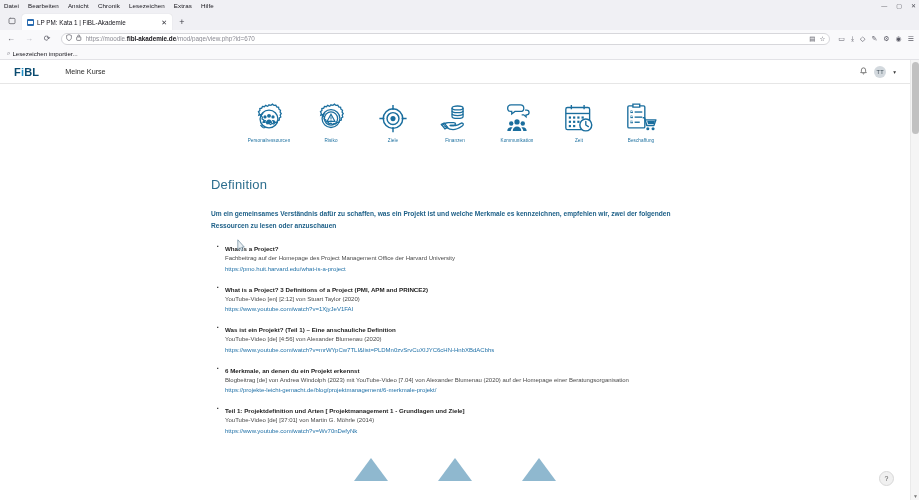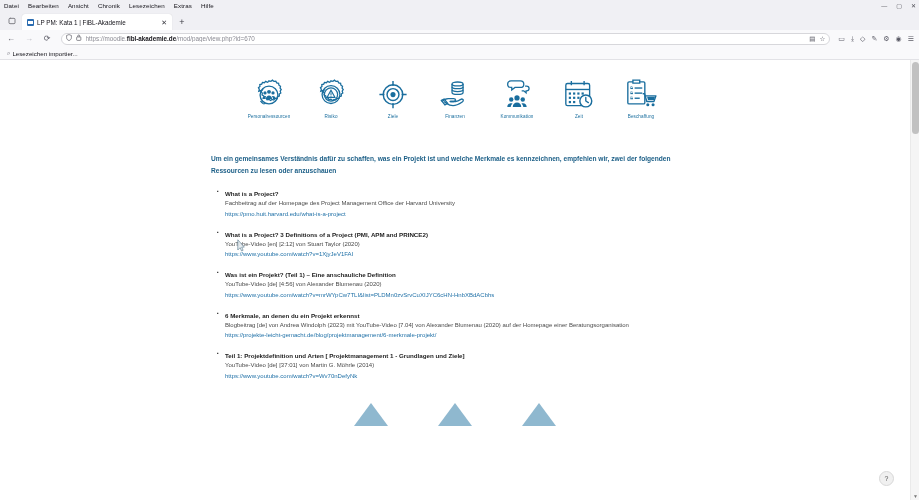--- a/index.html
+++ b/index.html
@@ -195,20 +195,34 @@
   <div class="bookmarkbar">
     <span class="bmi">
       <span class="bmicon">⌕</span>
       <span>Lesezeichen importier...</span>
     </span>
   </div>
 
   <div class="viewport">
     <div class="pagearea">
 
+      <div class="siteheader">
+        <span class="brand">F<span class="i">i</span>BL</span>
+        <span class="navlink">Meine Kurse</span>
+        <span class="hdr-right">
+          <span class="bell">
+            <svg width="7" height="8" viewBox="0 0 10 11">
+                <path d="M5 1a3 3 0 0 0-3 3v2.2L1 7.8h8L8 6.2V4a3 3 0 0 0-3-3z" fill="none" stroke="#3a3a3a" stroke-width=".9"></path>
+                <path d="M4 8.8a1 1 0 0 0 2 0" fill="none" stroke="#3a3a3a" stroke-width=".9"></path>
+              </svg>
+          </span>
+          <span class="avatar">TT</span>
+          <span class="caret">▾</span>
+        </span>
+      </div>
 
       <div class="content">
 
         <div class="iconrow">
 
           <div class="iconcell">
             <span>
               <svg width="34" height="34" viewBox="0 0 40 40">
                 <g fill="none" stroke="#1a6e9e" stroke-width="1.6">
                   <path d="M20 3.5l2.2.35 1.9-1.3 1.7 1.5 2.2-.3 1.1 1.95 2.2.55.35 2.2 1.9 1.2-.5 2.2 1.35 1.8-1.25 1.85.75 2.1-1.8 1.35.05 2.25-2.15.7-.7 2.15-2.25.05-1.35 1.8-2.1-.75-1.85 1.25-1.8-1.35-2.2.5-1.2-1.9-2.2-.35-.55-2.2-1.95-1.1.3-2.2-1.5-1.7 1.3-1.9L8 15.5l.6-2.15-1-2 1.75-1.4-.15-2.25 2.2-.5.95-2.05 2.2.4 1.6-1.6 2 1 2-1.05z" stroke-width="1.5"></path>
@@ -345,20 +359,21 @@
                 <circle cx="34.2" cy="31.5" r="1.8" fill="#1a6e9e"></circle>
                 <path d="M27.2 22.2h9.3l-1.2 3.6h-7.1z" fill="#1a6e9e"></path>
               </svg>
             </span>
             <span class="iconlabel">Beschaffung</span>
           </div>
 
         </div>
 
         <div class="inner">
+          <h2 class="deftitle">Definition</h2>
           <p class="intro">Um ein gemeinsames Verständnis dafür zu schaffen, was ein Projekt ist und welche Merkmale es kennzeichnen, empfehlen wir, zwei der folgenden Ressourcen zu lesen oder anzuschauen</p>
 
           <ul class="reslist">
             <li>
               <div class="res-title">What is a Project?</div>
               <div class="res-desc">Fachbeitrag auf der Homepage des Project Management Office der Harvard University</div>
               <div class="res-link">https://pmo.huit.harvard.edu/what-is-a-project</div>
             </li>
             <li>
               <div class="res-title">What is a Project? 3 Definitions of a Project (PMI, APM and PRINCE2)</div>

